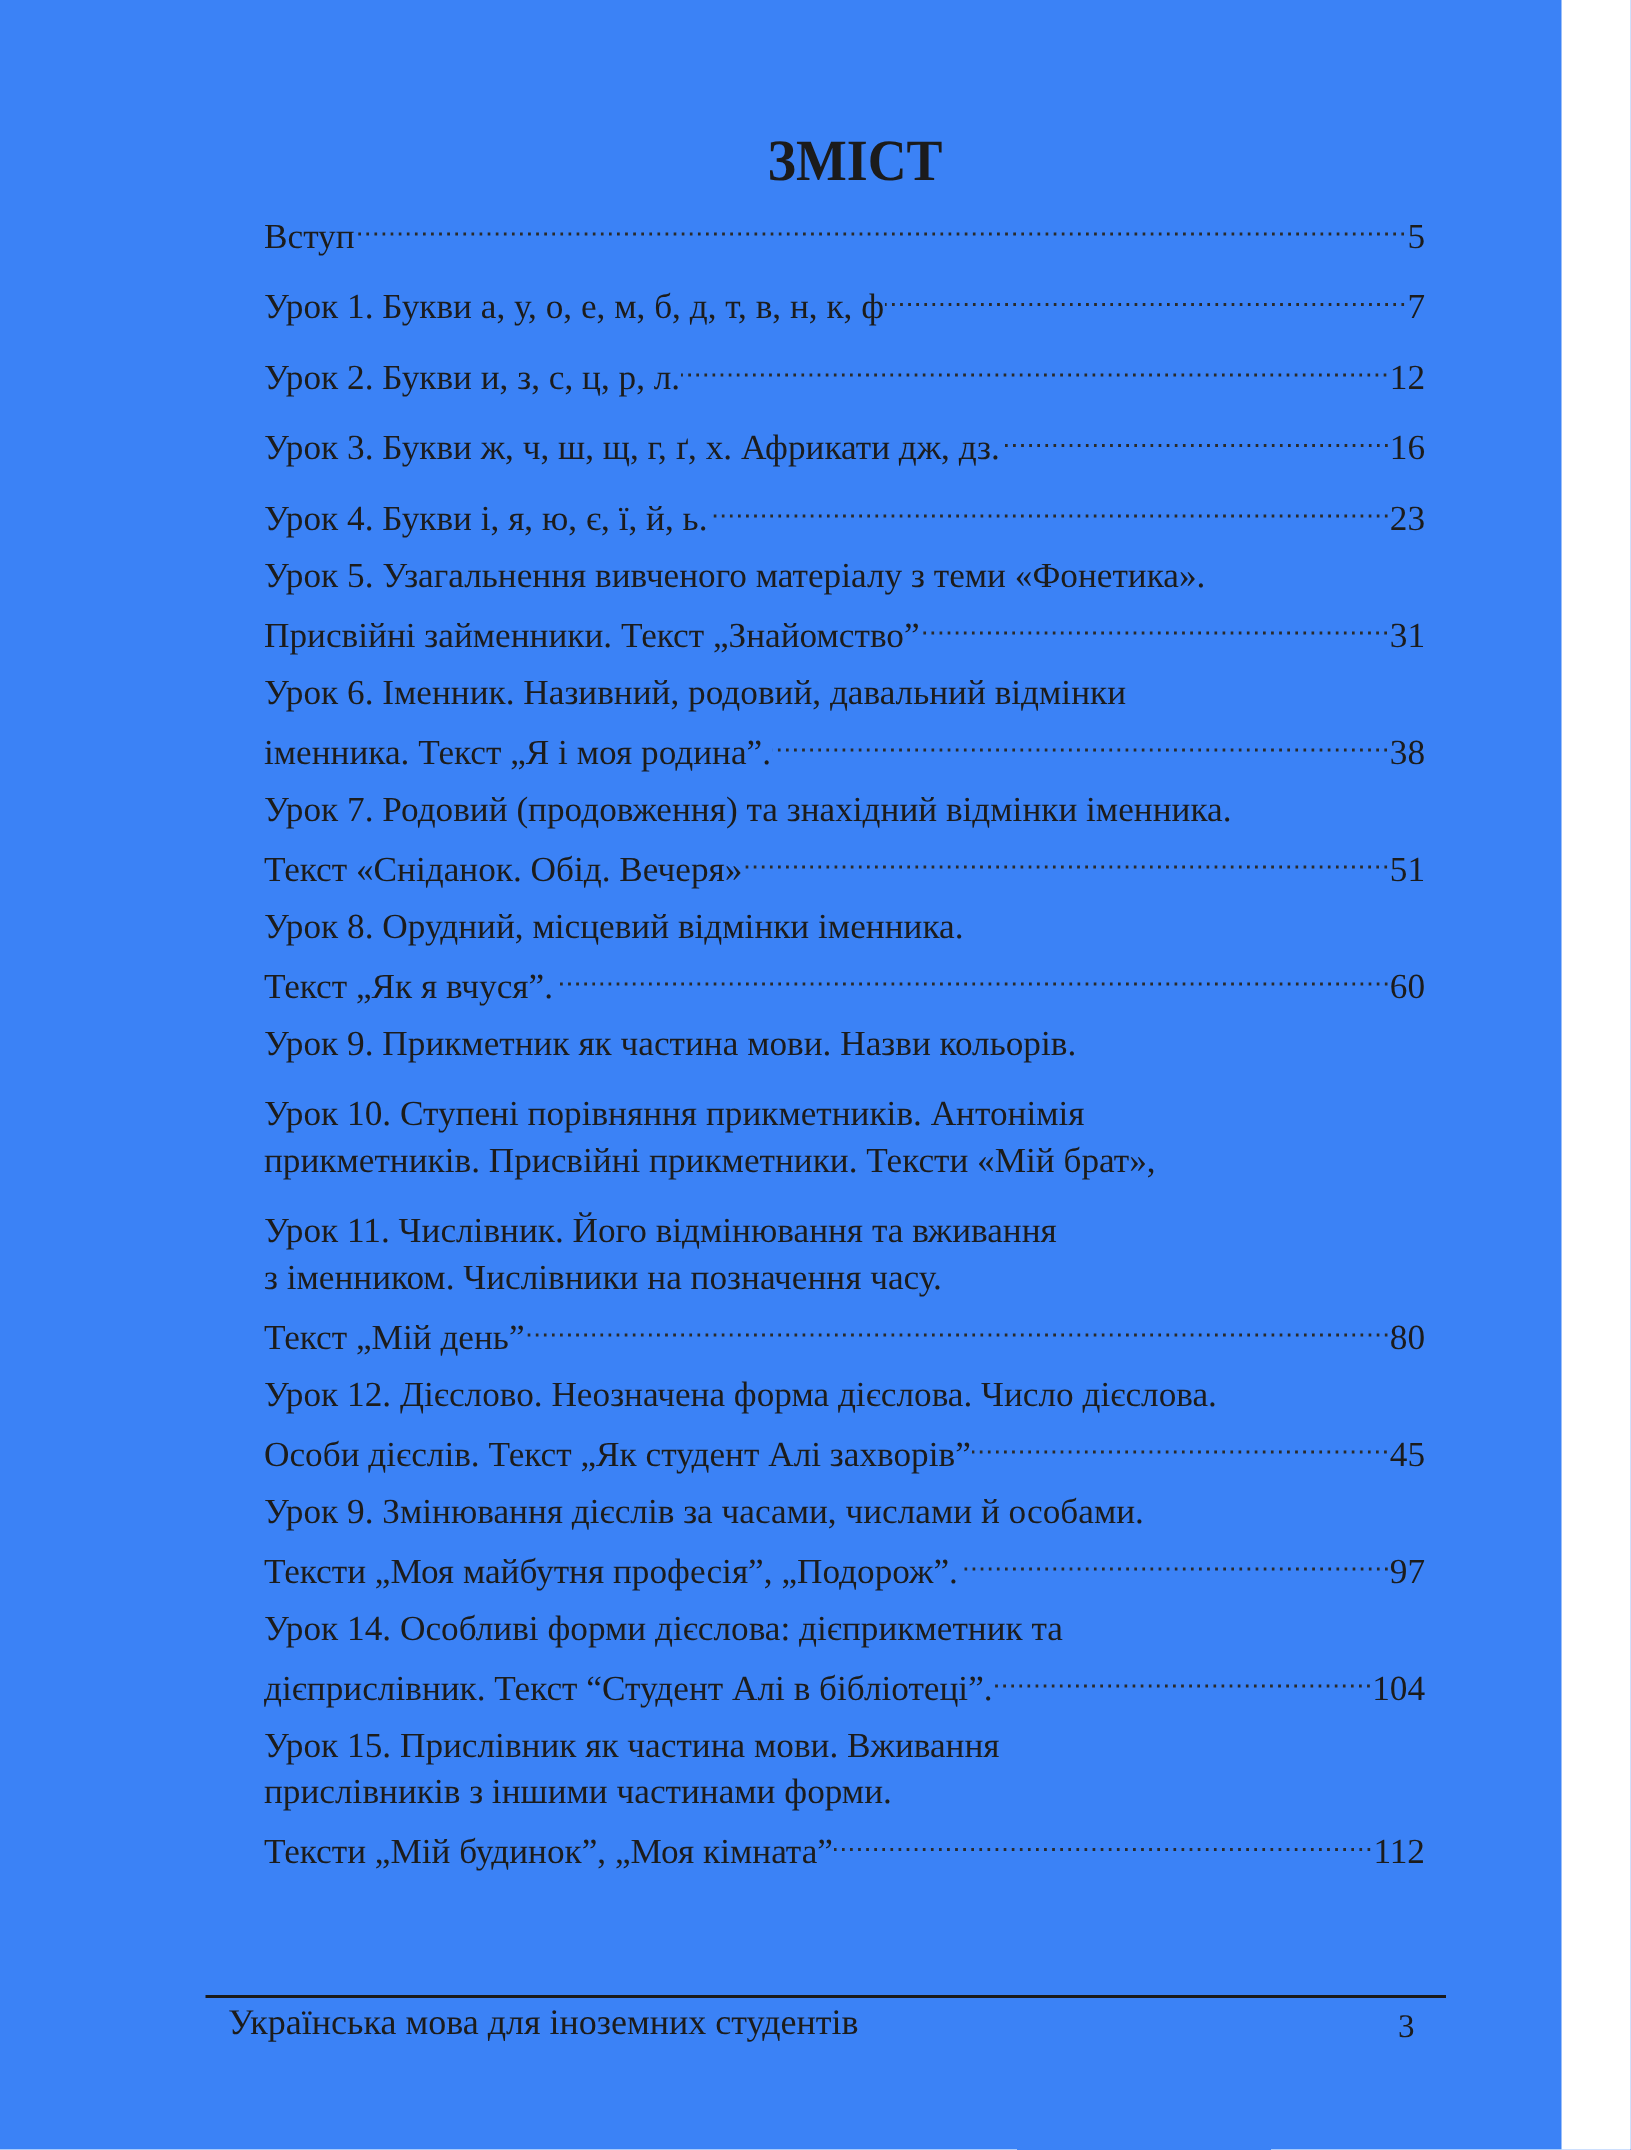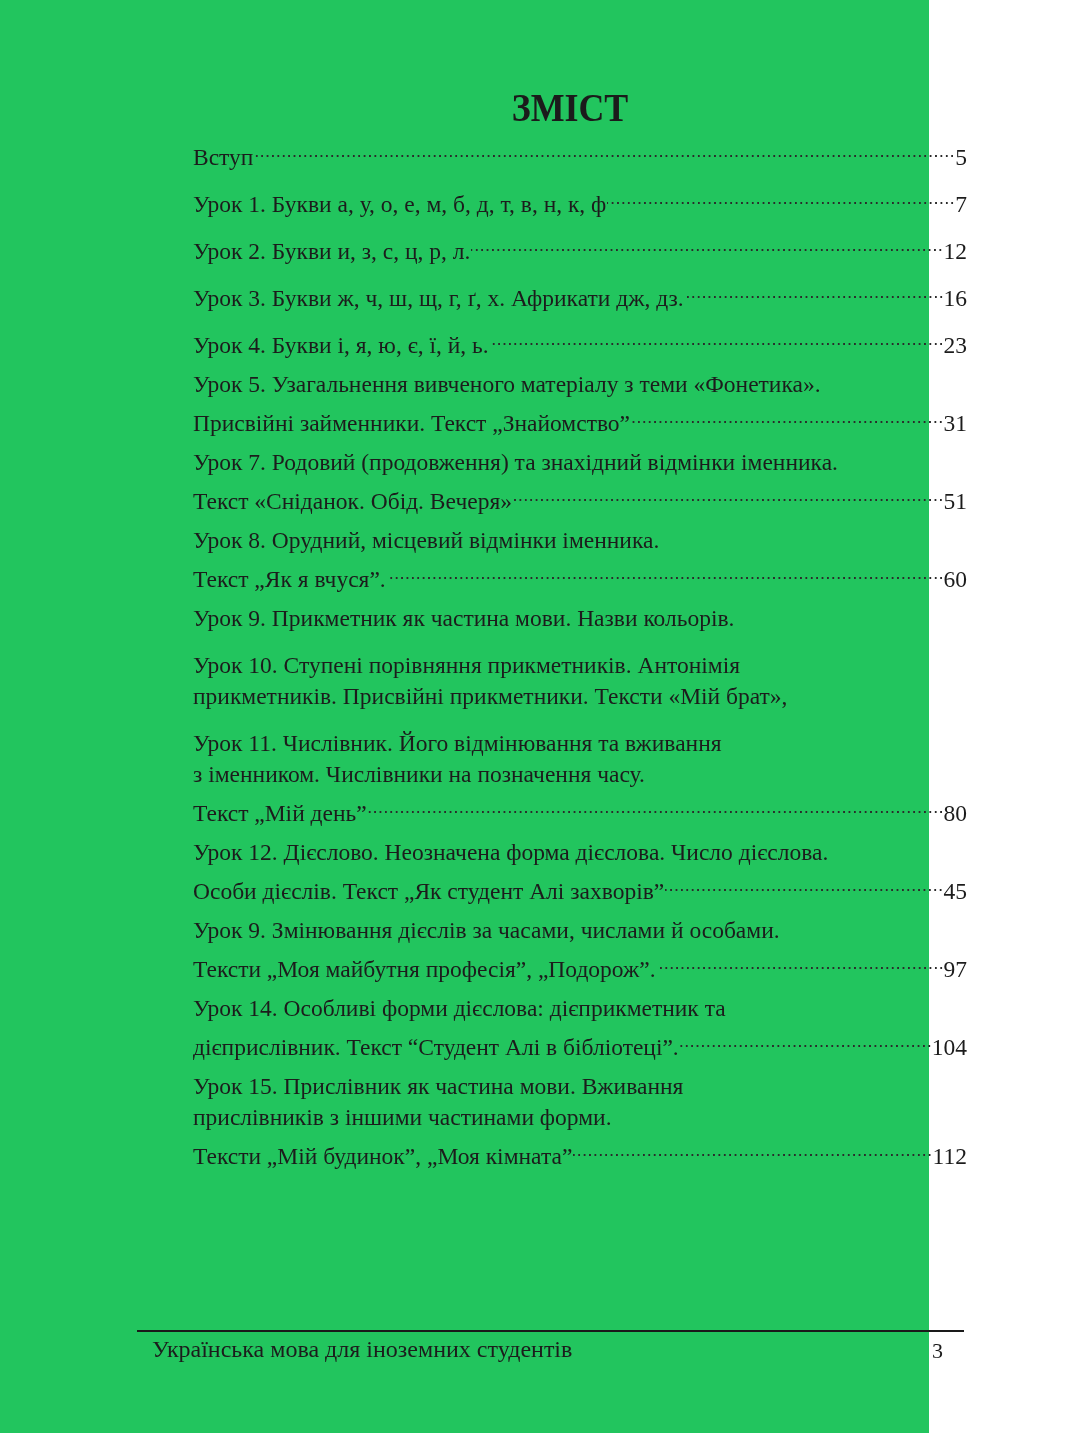--- a/index.html
+++ b/index.html
@@ -11,41 +11,41 @@
       width: 1087px;
       height: 1433px;
       position: relative;
       overflow: hidden;
       font-family: "Liberation Serif", "DejaVu Serif", serif;
       color: #1a1a1a;
     }
     .page {
       position: absolute;
       left: 0; top: 0;
-      width: 929px;
+      width: 1041px;
       height: 1433px;
-      background: #22c55e;
+      background: #3b82f6;
     }
     .title {
       position: absolute;
       left: 0;
       width: 1140px;
       top: 84px;
       text-align: center;
       font-weight: bold;
       font-size: 39px;
       line-height: 48px;
       letter-spacing: 0px;
       color: #1b1b1b;
       transform: scaleX(0.92);
       transform-origin: 570px 0;
     }
     .toc {
       position: absolute;
-      left: 193px;
+      left: 176px;
       top: 134px;
       width: 774px;
     }
     .entry {
       margin: 0 0 16px 0;
     }
     .line {
       display: flex;
       align-items: baseline;
       height: 31px;
@@ -152,20 +152,30 @@
           <span class="txt">Урок 5. Узагальнення вивченого матеріалу з теми «Фонетика».</span>
         </div>
         <div class="line">
           <span class="txt">Присвійні займенники. Текст „Знайомство”</span>
           <span class="leader"></span>
           <span class="page-num">31</span>
         </div>
       </div>
       <div class="entry">
         <div class="line">
+          <span class="txt">Урок 6. Іменник. Називний, родовий, давальний відмінки</span>
+        </div>
+        <div class="line">
+          <span class="txt">іменника. Текст „Я і моя родина”. </span>
+          <span class="leader"></span>
+          <span class="page-num">38</span>
+        </div>
+      </div>
+      <div class="entry">
+        <div class="line">
           <span class="txt">Урок 7. Родовий (продовження) та знахідний відмінки іменника.</span>
         </div>
         <div class="line">
           <span class="txt">Текст «Сніданок. Обід. Вечеря»</span>
           <span class="leader"></span>
           <span class="page-num">51</span>
         </div>
       </div>
       <div class="entry">
         <div class="line">

